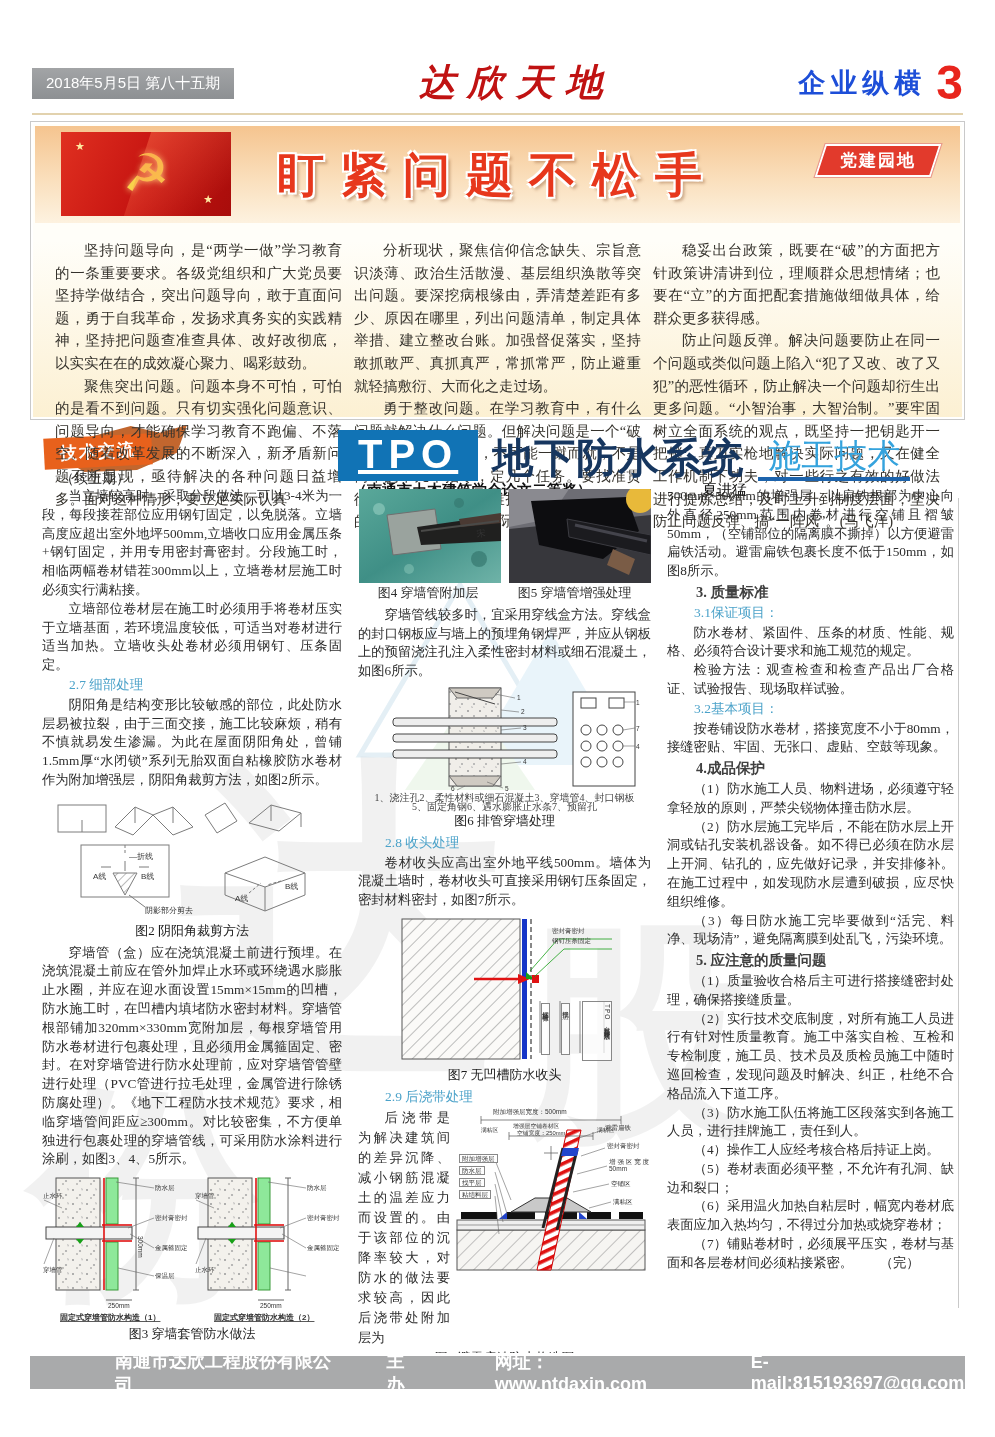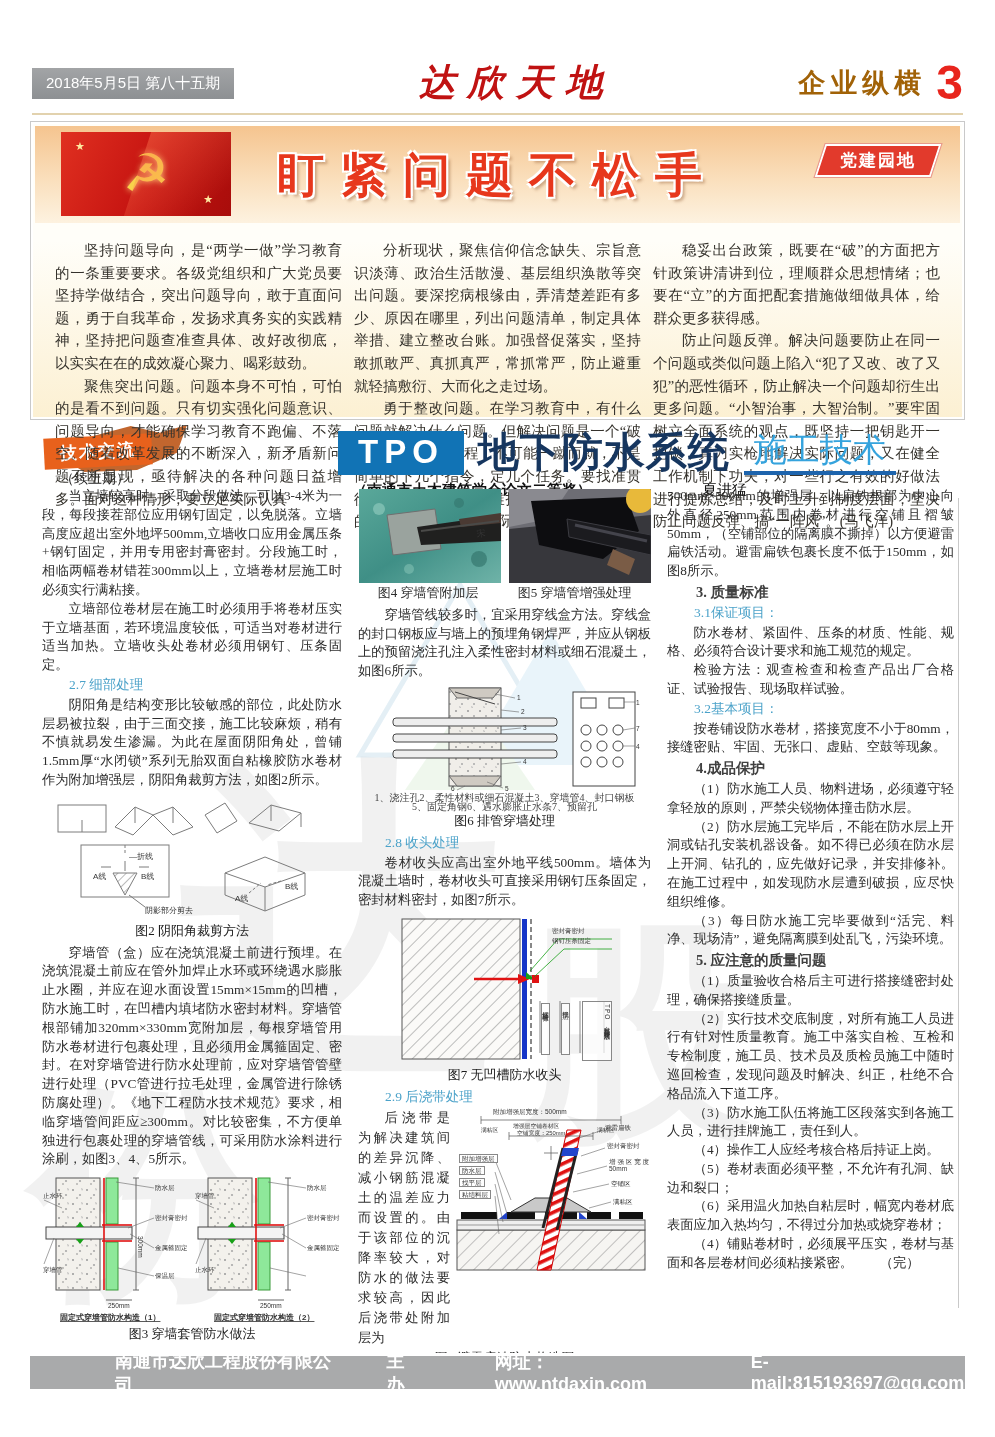--- a/index.html
+++ b/index.html
@@ -11,21 +11,21 @@
   }
   
   .masthead { position:absolute; top:56px; left:32px; right:32px; height:54px;
     display:flex; align-items:center; }
   .date-badge { background:linear-gradient(180deg,#a2a4a6,#8d9093); color:#fff;
     font-family:"Liberation Sans",sans-serif; font-size:15px; padding:6px 14px; }
   .masthead-title { flex:1; text-align:center; color:#c01212; font-size:37px;
     font-weight:bold; font-style:italic; letter-spacing:12px; }
   .section-wrap { display:flex; align-items:center; gap:10px; }
   .section-name { font-family:"Liberation Sans",sans-serif; font-size:27px;
-    font-weight:900; letter-spacing:5px; color:#a16207; }
+    font-weight:900; letter-spacing:5px; color:#1d4ed8; }
   .page-num { font-family:"Liberation Sans",sans-serif; font-size:48px;
     font-weight:900; color:#e8251d; line-height:1; }
   .masthead-rule { position:absolute; top:113px; left:32px; right:32px;
     border-top:2px solid #e2d2ae; }
 
   
   .party-box { position:absolute; top:121px; left:30px; width:935px; height:299px;
     border:1px solid #c9c9c9; background:linear-gradient(180deg,#fffef9 40%,#fcf0d2 100%);
     box-shadow: 0 0 0 2px #fff inset; }
   .party-banner { position:relative; height:97px; margin:4px;
@@ -55,21 +55,21 @@
   
   .ribbon-wrap { position:absolute; top:424px; left:44px; width:150px; height:60px; }
   .ribbon-back { position:absolute; left:18px; top:0; width:125px; height:48px; background:#c2662e;
     clip-path:polygon(6% 38%, 55% 4%, 78% 18%, 100% 2%, 92% 60%, 60% 96%, 18% 100%, 0 72%); }
   .ribbon-front { position:absolute; left:0; top:12px; background:#e8611c; color:#fff;
     font-family:"Liberation Sans",sans-serif; font-weight:bold; font-size:17px;
     padding:4px 16px; transform:rotate(-3deg); letter-spacing:2px; }
   .continued { position:absolute; top:470px; left:60px; font-size:14px; color:#222; }
   .tpo-title { position:absolute; top:430px; left:338px; display:flex; align-items:flex-end; }
   .tpo-box { background:#1173b5; color:#fff; font-family:"Liberation Sans",sans-serif;
-    font-size:33px; font-weight:900; letter-spacing:6px; padding:2px 20px 4px; }
+    font-size:40px; font-weight:900; letter-spacing:6px; padding:2px 20px 4px;text-decoration:underline; }
   .tpo-main { font-family:"Liberation Sans",sans-serif; font-size:41px; font-weight:900;
     color:#16365f; margin-left:14px; letter-spacing:1px; line-height:1.1; }
   .tpo-sub { font-family:"Liberation Sans",sans-serif; font-size:33px; color:#35a3dd;
     margin-left:14px; padding:0 10px 2px; border-bottom:4px solid #1d64ad; line-height:1.15; }
   .tpo-subline { position:absolute; top:481px; left:352px; display:flex; gap:110px;
     font-size:15px; color:#111; }
   .tpo-award { font-weight:bold; }
 
   
   .right-rule { position:absolute; top:498px; right:36px; height:810px; border-right:1px solid #c9c9c9; }
@@ -526,21 +526,21 @@
       <p>（1）防水施工人员、物料进场，必须遵守轻拿轻放的原则，严禁尖锐物体撞击防水层。</p>
       <p>（2）防水层施工完毕后，不能在防水层上开洞或钻孔安装机器设备。如不得已必须在防水层上开洞、钻孔的，应先做好记录，并安排修补。在施工过程中，如发现防水层遭到破损，应尽快组织维修。</p>
       <p>（3）每日防水施工完毕要做到“活完、料净、现场清”，避免隔离膜到处乱飞，污染环境。</p>
       <div class="h-main">5. 应注意的质量问题</div>
       <p>（1）质量验收合格后主可进行搭接缝密封处理，确保搭接缝质量。</p>
       <p>（2）实行技术交底制度，对所有施工人员进行有针对性质量教育。施工中落实自检、互检和专检制度，施工员、技术员及质检员施工中随时巡回检查，发现问题及时解决、纠正，杜绝不合格品流入下道工序。</p>
       <p>（3）防水施工队伍将施工区段落实到各施工人员，进行挂牌施工，责任到人。</p>
       <p>（4）操作工人应经考核合格后持证上岗。</p>
       <p>（5）卷材表面必须平整，不允许有孔洞、缺边和裂口；</p>
       <p>（6）采用温火加热自粘层时，幅宽内卷材底表面应加入热均匀，不得过分加热或烧穿卷材；</p>
-      <p>（4）铺贴卷材时，必须展平压实，卷材与基面和各层卷材间必须粘接紧密。　　（完）</p>
+      <p>（7）铺贴卷材时，必须展平压实，卷材与基面和各层卷材间必须粘接紧密。　　（完）</p>
     </div>
   </div>
 
   <div class="footer">
     <span class="f-company">南通市达欣工程股份有限公司</span>
     <span class="f-host">主办</span>
     <span class="f-web">网址：www.ntdaxin.com</span>
     <span class="f-mail">E-mail:815193697@qq.com</span>
   </div>
 

